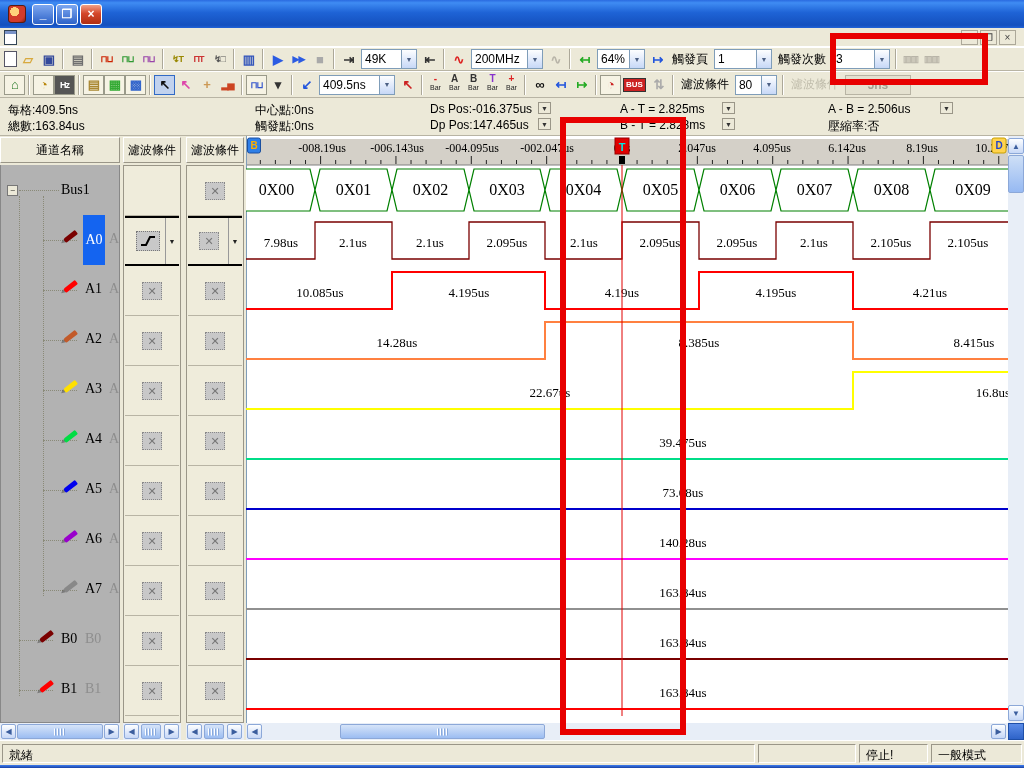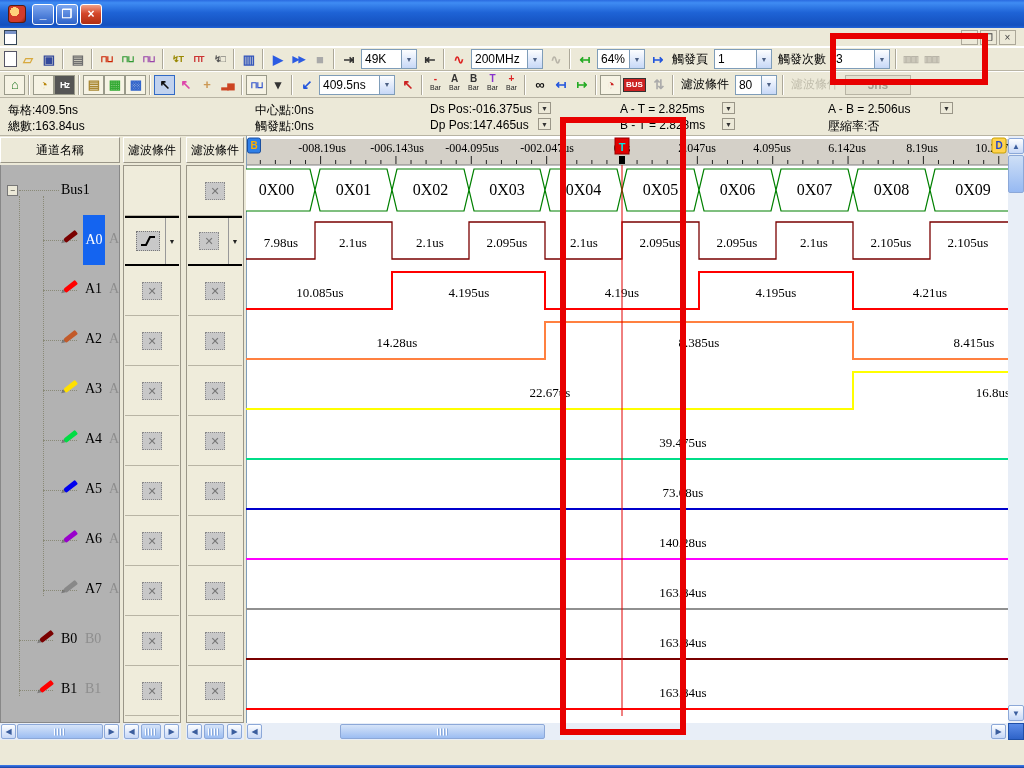--- a/index.html
+++ b/index.html
@@ -564,18 +564,24 @@
 
     <div class="sb-track" style="left:246px;top:723px;width:762px;height:17px;"></div>
     <div class="sb-btn" style="left:247px;top:724px;width:15px;height:15px;">◀</div>
     <div class="sb-thumb h" style="left:340px;top:724px;width:205px;height:15px;">
         <span class="grip"></span>
       </div>
     <div class="sb-btn" style="left:991px;top:724px;width:15px;height:15px;">▶</div>
     <div class="corner" style="left:1008px;top:723px;width:16px;height:17px;"></div>
   </div>
 
+  <div class="statusbar">
+    <div class="stpanel" style="left:2px;width:753px;">就緒</div>
+    <div class="stpanel" style="left:758px;width:98px;"></div>
+    <div class="stpanel" style="left:859px;width:69px;">停止!</div>
+    <div class="stpanel" style="left:931px;width:91px;">一般模式</div>
+  </div>
   <div class="winborder-b"></div>
 
   <div class="ann" style="left:830px;top:33px;width:158px;height:52px;"></div>
   <div class="ann" style="left:560px;top:117px;width:126px;height:618px;"></div>
 
 </div>
 
 </body></html>

